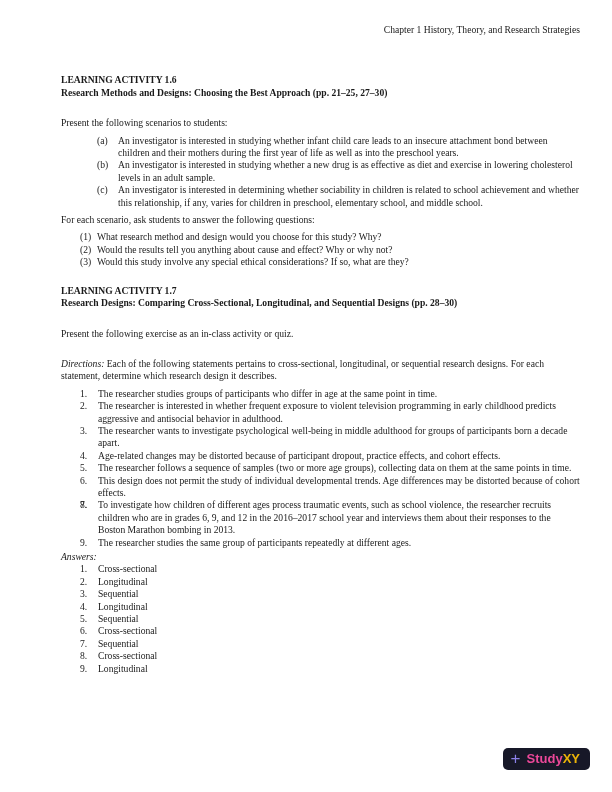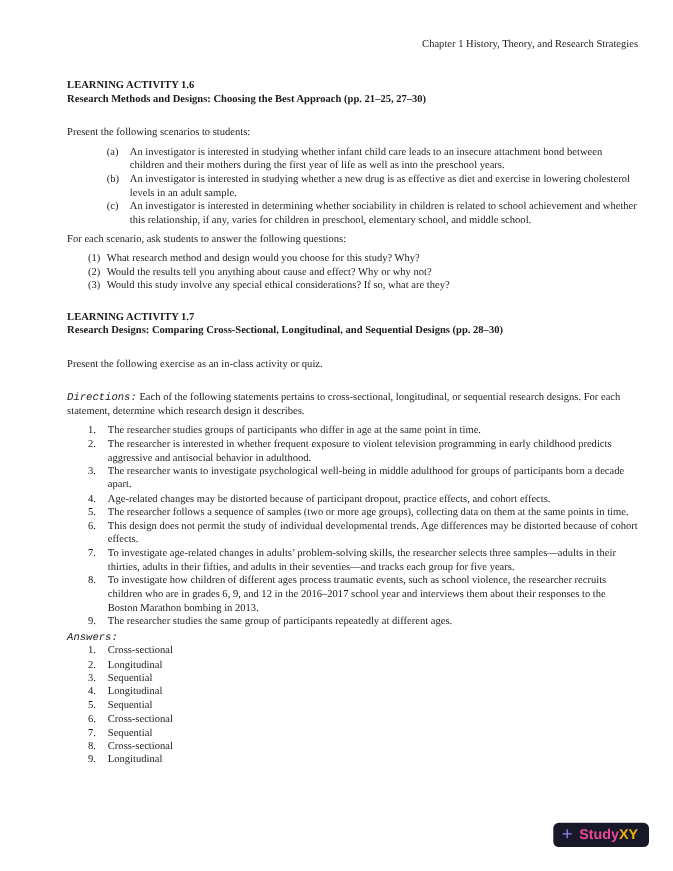--- a/index.html
+++ b/index.html
@@ -8,36 +8,36 @@
     position:relative;
     width:612px; height:792px;
     margin:0 auto;
     background:#ffffff;
     font-family:"Liberation Serif", serif;
     font-size:9.6px;
     line-height:12.4px;
     color:#1a1a1a;
     overflow:hidden;
   }
-  .content { position:absolute; top:35px; left:61px; width:519px; }
+  .content { position:absolute; top:24px; left:61px; width:519px; }
   .running-head { text-align:right; }
   .act-head { font-weight:bold; }
-  .mt-head1 { margin-top:25px; }
+  .mt-head1 { margin-top:38px; }
   .mt-para  { margin-top:18px; }
   .mt-list  { margin-top:5px; }
   .mt-sect  { margin-top:16px; }
   .mt-tiny  { margin-top:2px; }
   .li { position:relative; }
   .scen { padding-left:57px; }
   .scen > .marker { position:absolute; left:36px; }
   .qli { padding-left:36px; }
   .qli > .marker { position:absolute; left:19px; }
   .nli { padding-left:37px; }
   .nli > .marker { position:absolute; left:19px; }
-  .it { font-style:italic;font-family:Liberation Mono, monospace; }
+  .it { font-style:italic; }
   .brand-badge {
     position:absolute;
     top:748px; right:22px;
     height:22px;
     display:flex; align-items:center;
     gap:6px;
     padding:0 10px 0 8px;
     background:#171828;
     border-radius:5px;
     font-family:"Liberation Sans", sans-serif;
@@ -115,21 +115,21 @@
       <div class="li nli">
         <span class="marker">4.</span><span>Age-related changes may be distorted because of participant dropout, practice effects, and cohort effects.</span>
       </div>
       <div class="li nli">
         <span class="marker">5.</span><span>The researcher follows a sequence of samples (two or more age groups), collecting data on them at the same points in time.</span>
       </div>
       <div class="li nli">
         <span class="marker">6.</span><span>This design does not permit the study of individual developmental trends. Age differences may be distorted because of cohort effects.</span>
       </div>
       <div class="li nli">
-        <span class="marker">7.</span><span>To investigate age-related changes in adults’ problem-solving skills, the researcher selects three samples—adults in their thirties, adults in their fifties, and adults in their seventies—and tracks each group for five years.</span>
+        <span class="marker">7.</span>
       </div>
       <div class="li nli">
         <span class="marker">8.</span><span>To investigate how children of different ages process traumatic events, such as school violence, the researcher recruits children who are in grades 6, 9, and 12 in the 2016–2017 school year and interviews them about their responses to the Boston Marathon bombing in 2013.</span>
       </div>
       <div class="li nli">
         <span class="marker">9.</span><span>The researcher studies the same group of participants repeatedly at different ages.</span>
       </div>
     </div>
 
     <p class="it mt-tiny">Answers:</p>

